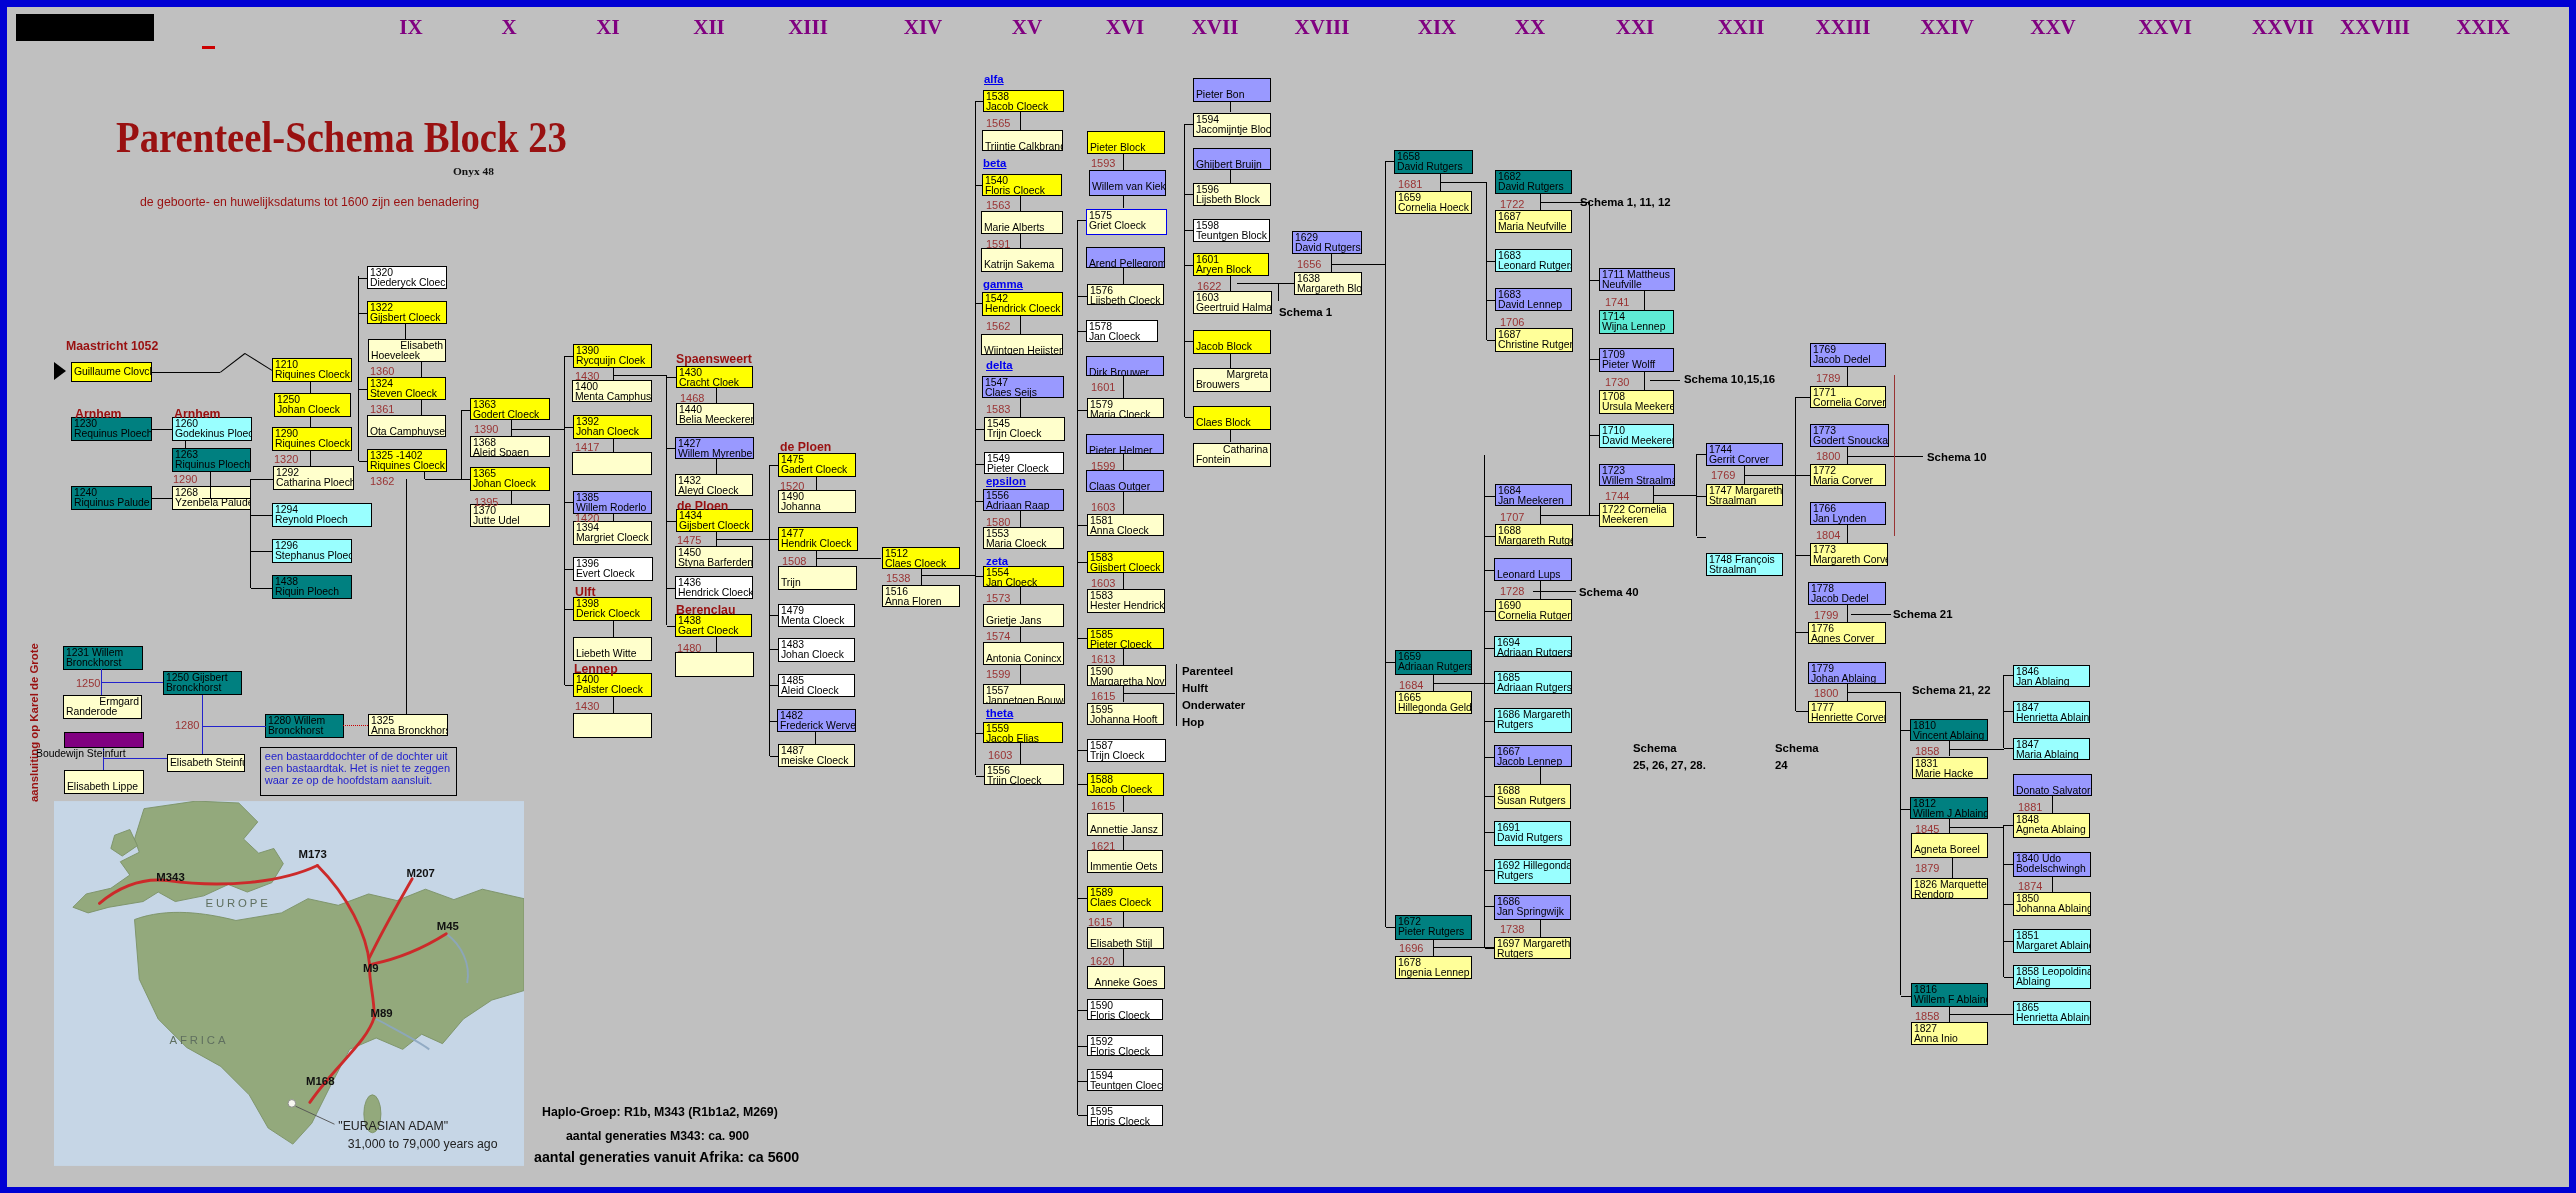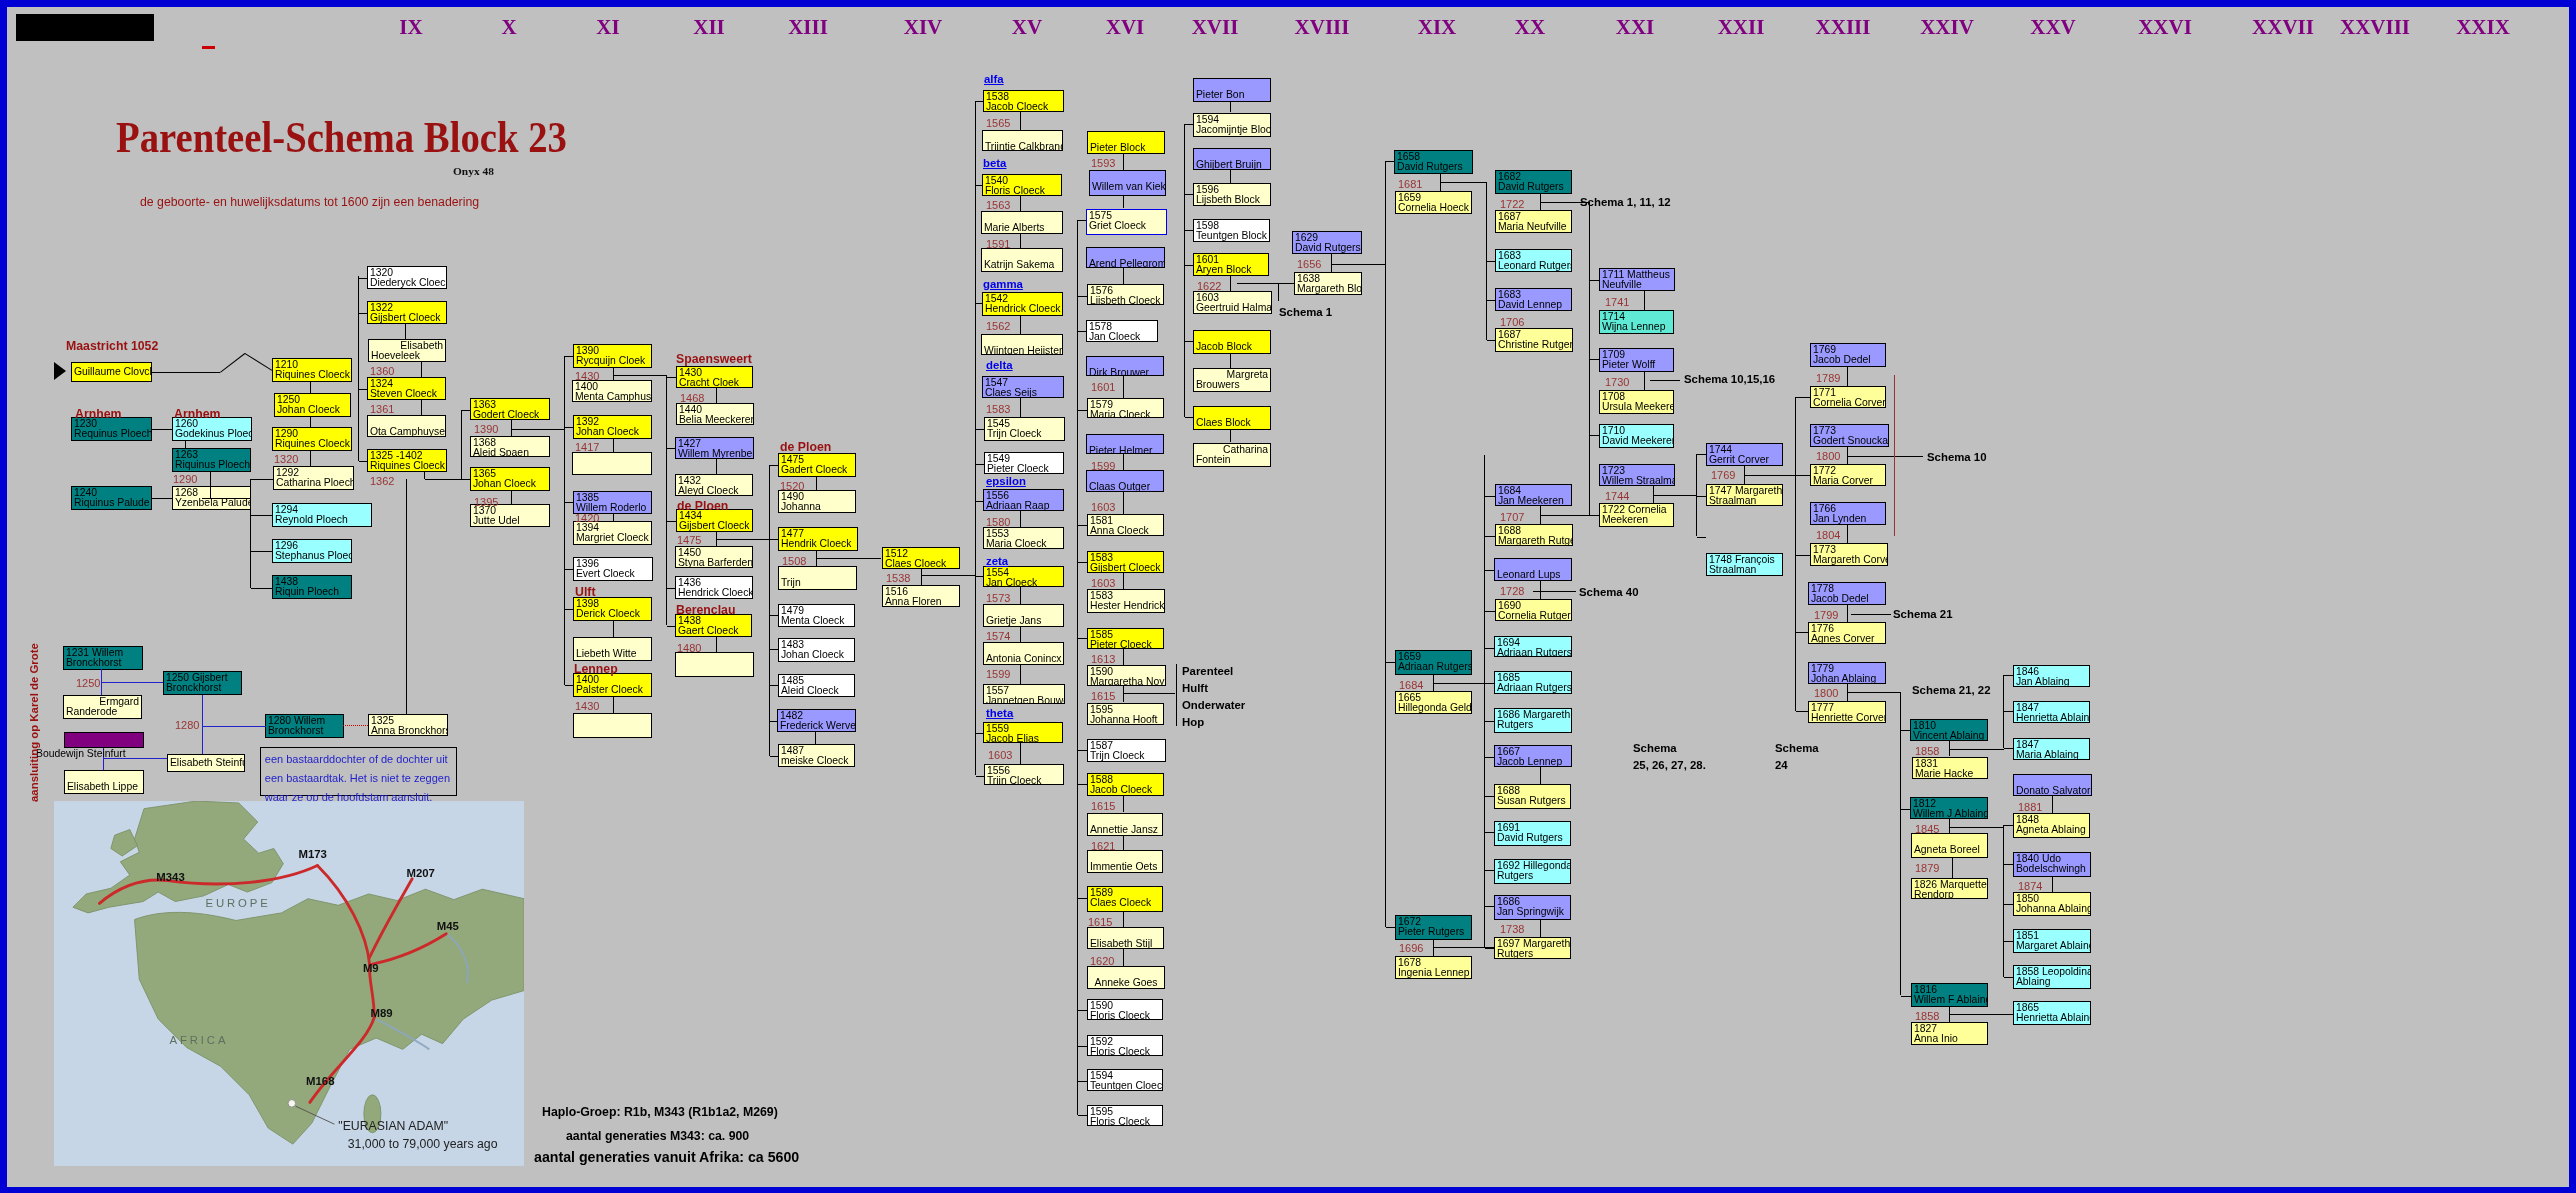--- a/index.html
+++ b/index.html
@@ -24,21 +24,21 @@
   .sc{font-weight:bold;font-size:11.4px;color:#000;line-height:17px;}
   .mi{font-size:10.4px;color:#000;}
   .bt{font-weight:bold;font-size:12.3px;color:#000;}
   .bt2{font-weight:bold;font-size:14.2px;color:#000;}
   .ln{position:absolute;transform-origin:0 0;height:0;}
   #vert-note{position:absolute;left:28.4px;top:633px;height:169px;writing-mode:vertical-rl;
      transform:rotate(180deg);font-weight:bold;font-size:11.4px;color:#991111;white-space:nowrap;}
   #corner-mark{position:absolute;left:16px;top:14.2px;width:138px;height:26.5px;background:#000;}
   #red-dash{position:absolute;left:202px;top:46px;width:13.3px;height:2.8px;background:#CC0000;}
   #note-box{position:absolute;left:260px;top:747px;width:197px;height:49px;border:0.9px solid #000;
-     box-sizing:border-box;color:#2222CC;font-size:11px;line-height:19px;padding:1.9px 3.8px;white-space:pre;}
+     box-sizing:border-box;color:#2222CC;font-size:11px;line-height:12px;padding:1.9px 3.8px;white-space:pre;}
   #hulft-bar{position:absolute;left:1176px;top:664px;width:0.9px;height:62px;background:#000;}
   #map{position:absolute;left:54px;top:801px;width:470px;height:365px;}
   .arrow{position:absolute;left:54px;top:362px;width:0;height:0;border-top:9.5px solid transparent;
      border-bottom:9.5px solid transparent;border-left:12.3px solid #000;}
 </style>
 </head>
 <body>
 
 <div id="stage">
   <div id="corner-mark"></div>

